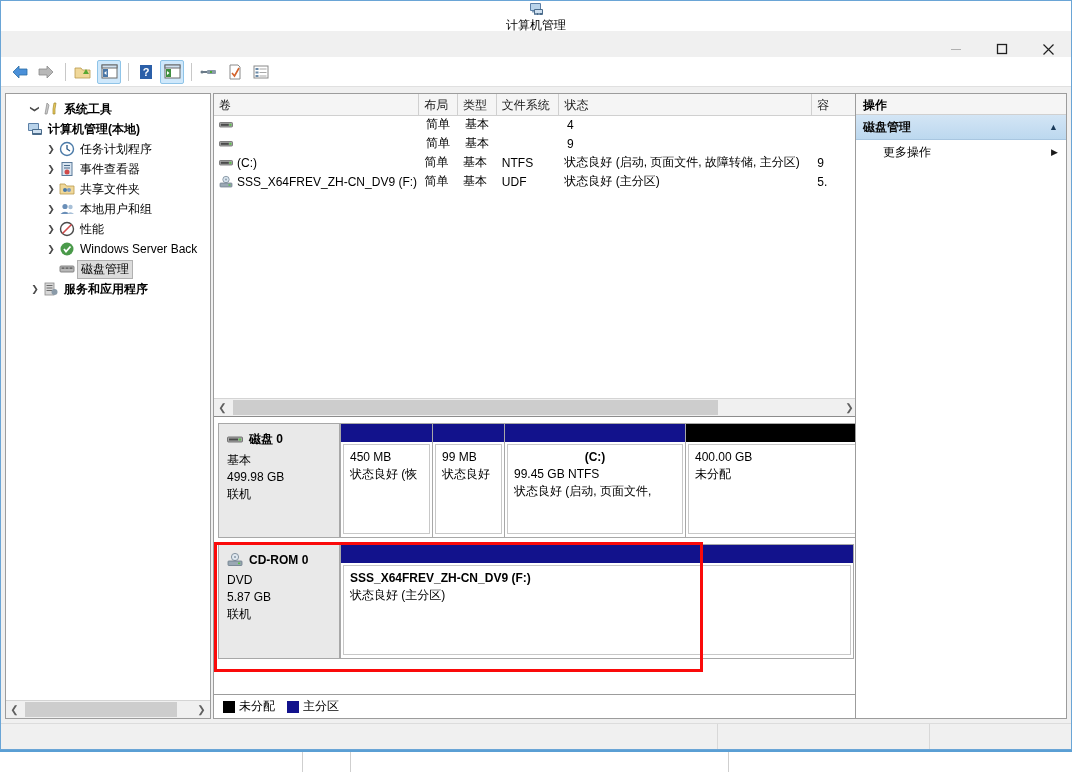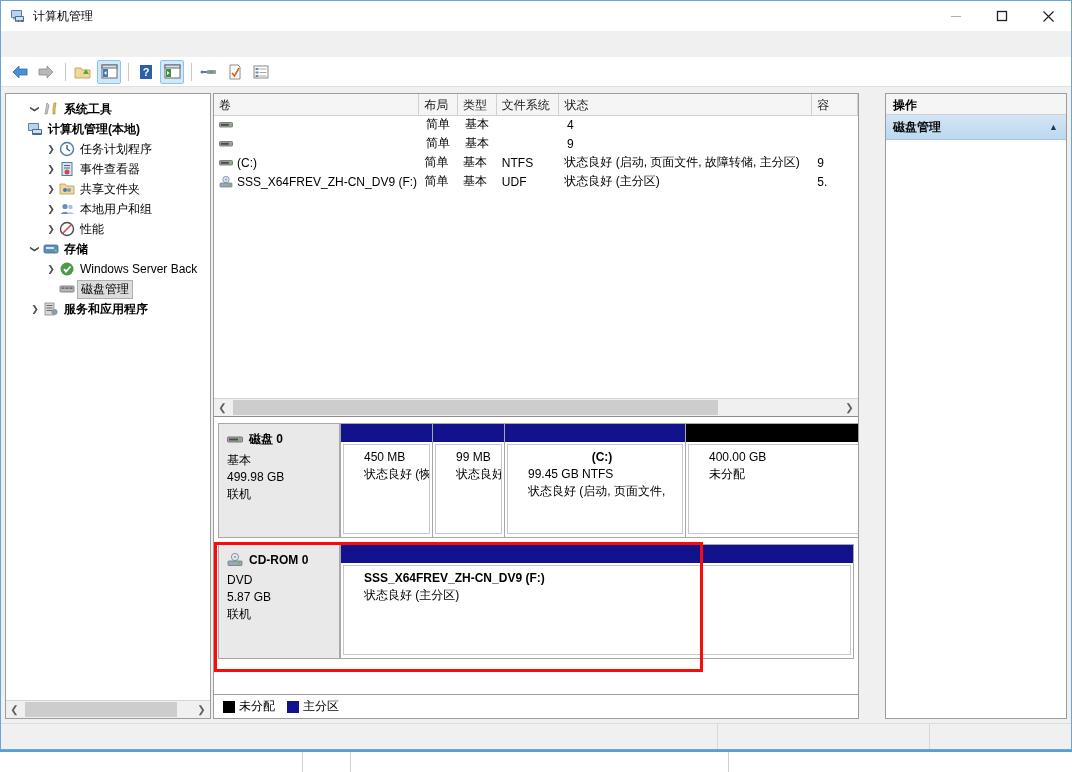--- a/index.html
+++ b/index.html
@@ -18,21 +18,21 @@
     position: absolute; left: 0; top: 0;
     width: 1072px; height: 750px;
     background: #f0f0f0;
     border: 1px solid #6aa5d6;
     box-sizing: border-box;
   }
   
   .titlebar {
     position: absolute; left: 0; top: 0; right: 0; height: 30px;
     background: #ffffff;
-    display: flex; align-items: center;
+    display: flex; align-items: center; flex-direction: column;
   }
   .title-icon {
     width: 16px; height: 16px; margin-left: 9px; margin-right: 7px;
     position: relative; flex: 0 0 auto;
   }
   .title-text {
     font-size: 12px; color: #000; white-space: nowrap;
   }
   .winbtns { margin-left: auto; display: flex; height: 30px; }
   .winbtn {
@@ -148,21 +148,21 @@
   .disk-line { font-size: 12px; line-height: 17px; }
   .parts { flex: 1; display: flex; background: #ffffff; }
   .part {
     box-sizing: border-box; display: flex; flex-direction: column;
     border: 1px solid #a8a8a8; border-left: none; background: #ffffff;
   }
   .part:first-child { border-left: 1px solid #a8a8a8; }
   .part-cap { height: 18px; background: #12128c; border-bottom: 2px solid #ffffff; }
   .part-cap.unalloc { background: #000000; }
   .part-body {
-    flex: 1; padding: 4px 6px 0 20px; border: 1px solid #c8c8c8;
+    flex: 1; padding: 4px 6px 0 6px; border: 1px solid #c8c8c8;
     margin: 0 2px 3px 2px; background: #ffffff; overflow: hidden;
   }
   .part-line { font-size: 12px; line-height: 17px; white-space: nowrap; }
   .part-line.b { font-weight: bold; text-align: center; }
 
   .cd-row { position: relative; }
   .redbox {
     position: absolute; border: 3px solid #fa0a0a; box-sizing: border-box;
     pointer-events: none;
   }
@@ -171,21 +171,21 @@
     position: absolute; left: 0; right: 0; bottom: 0; height: 24px;
     background: #ffffff; border-top: 1px solid #9c9c9c;
     display: flex; align-items: center; padding-left: 9px; box-sizing: border-box;
   }
   .lg { display: flex; align-items: center; margin-right: 12px; }
   .lg-sw { width: 12px; height: 12px; margin-right: 4px; }
   .lg-t { font-size: 12px; }
 
   
   .right-pane {
-    position: absolute; right: 4px; top: 5px; width: 182px; bottom: 4px;
+    position: absolute; right: 4px; top: 5px; width: 212px; bottom: 4px;
     background: #ffffff; border: 1px solid #9c9c9c; box-sizing: border-box;
   }
   .act-header {
     height: 21px; background: #f5f5f5; border-bottom: 1px solid #d0d0d0;
     padding: 3px 0 0 7px; box-sizing: border-box; font-size: 12px; font-weight: bold;
   }
   .act-group {
     height: 24px; display: flex; align-items: center; padding: 0 8px 0 7px;
     background: linear-gradient(to bottom, #d3e5f5 0%, #bcd8ef 100%);
     border-bottom: 1px solid #a8c6e0;
@@ -379,29 +379,20 @@
               </svg></span>
             <span class="tlabel">本地用户和组</span>
           </div>
           <div class="tnode" style="padding-left: 32px;">
             <span class="twist">❯</span>
             <span class="tico"><svg width="16" height="16" viewBox="0 0 16 16">
                 <circle cx="8" cy="8" r="6.5" fill="#ffffff" stroke="#4a4a4a" stroke-width="1.4"></circle>
                 <path d="M3.5 12.5 L12.5 3.5" stroke="#d04a4a" stroke-width="1.6"></path>
               </svg></span>
             <span class="tlabel">性能</span>
-          </div>
-          <div class="tnode bold" style="padding-left: 16px;">
-            <span class="twist" style="transform: rotate(90deg); display: inline-block;">❯</span>
-            <span class="tico"><svg width="16" height="16" viewBox="0 0 16 16">
-                <rect x="1" y="4" width="14" height="8" rx="1.5" fill="#5b8fbf" stroke="#3a6a95" stroke-width="0.8"></rect>
-                <rect x="3" y="6" width="8" height="2" fill="#d5e6f5"></rect>
-                <circle cx="12.8" cy="9.5" r="1.2" fill="#7ad04a"></circle>
-              </svg></span>
-            <span class="tlabel">存储</span>
           </div>
           <div class="tnode" style="padding-left: 32px;">
             <span class="twist">❯</span>
             <span class="tico"><svg width="16" height="16" viewBox="0 0 16 16">
                 <circle cx="8" cy="8" r="6.5" fill="#4a9a4a"></circle>
                 <path d="M5 8 L7 10.5 L11.5 5.5" stroke="#ffffff" stroke-width="1.8" fill="none"></path>
               </svg></span>
             <span class="tlabel">Windows Server Back</span>
           </div>
           <div class="tnode sel" style="padding-left: 32px;">
@@ -611,20 +602,24 @@
         </div>
       </div>
     </div>
 
     <div class="right-pane">
       <div class="act-header">操作</div>
       <div class="act-group">
         <span>磁盘管理</span>
         <span class="arrow">▲</span>
       </div>
+      <div class="act-item">
+        <span>更多操作</span>
+        <span class="arrow">▶</span>
+      </div>
     </div>
   </div>
 
   <div class="statusbar">
     <div class="sb-cell" style="flex:1; border-left:none;"></div>
     <div class="sb-cell" style="width:212px;"></div>
     <div class="sb-cell" style="width:142px;"></div>
   </div>
 </div>
 

